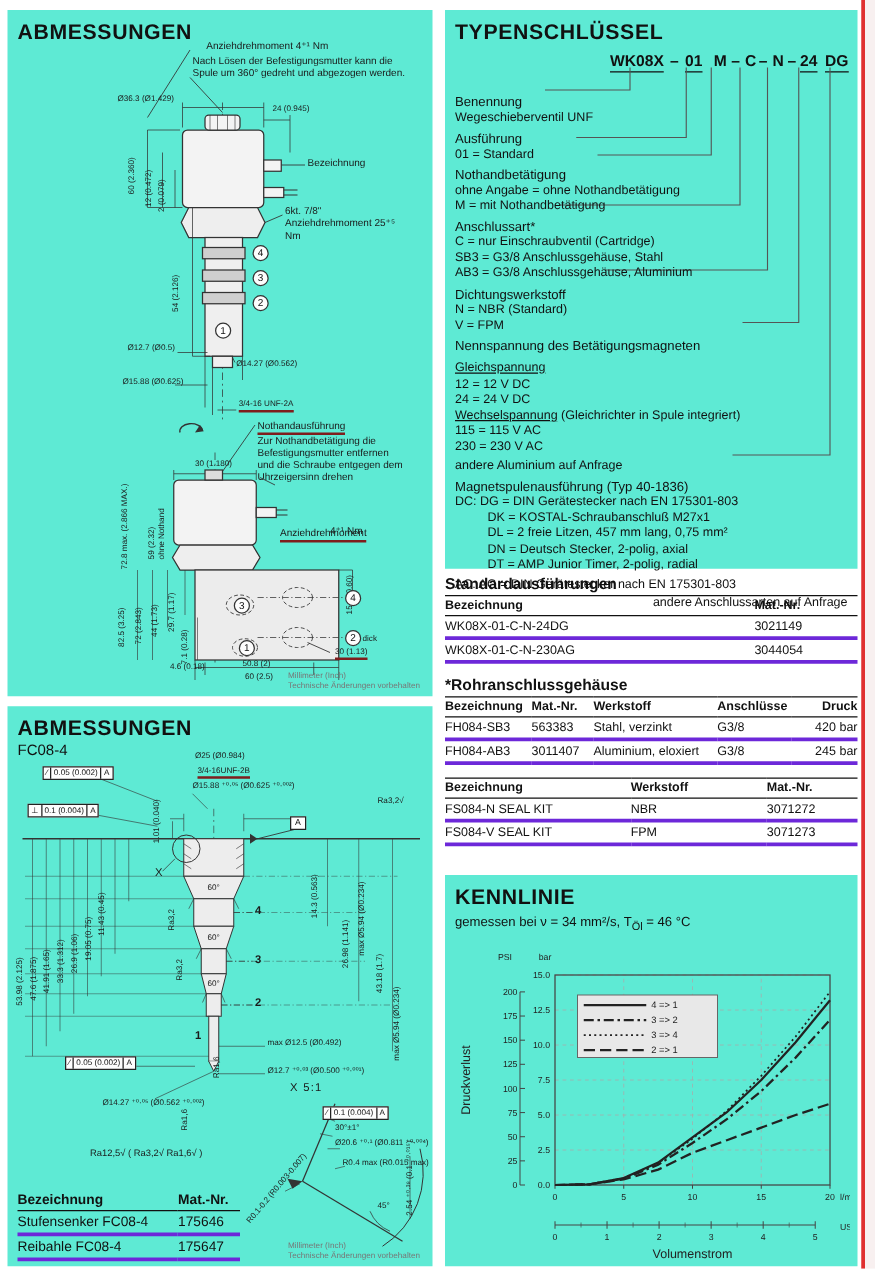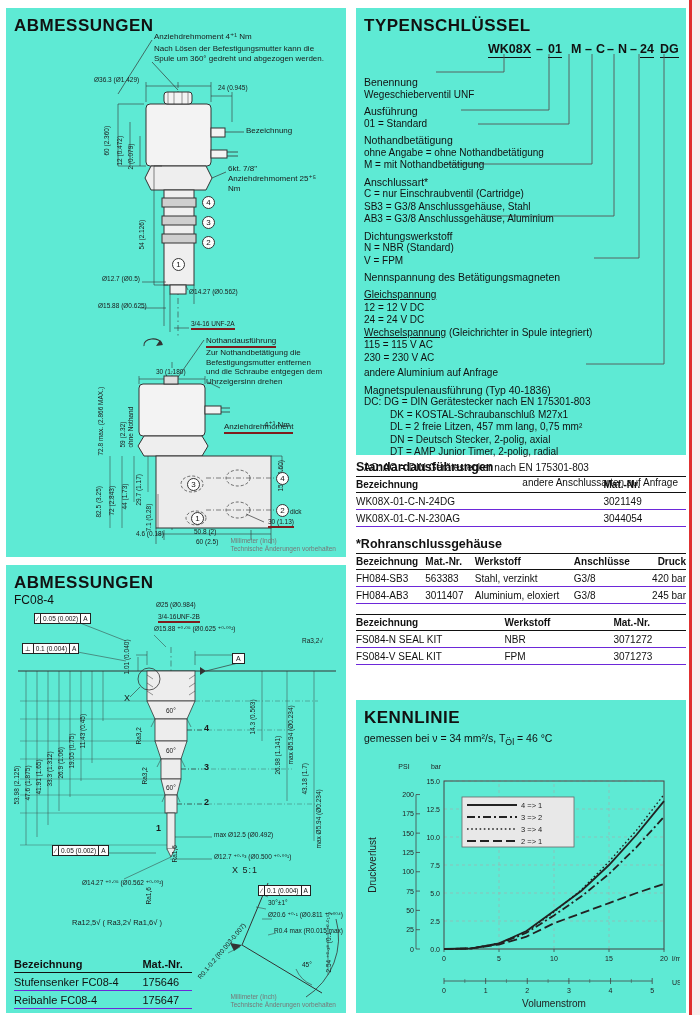--- a/index.html
+++ b/index.html
@@ -29,21 +29,21 @@
   .ts-h{font-size:10.5px;font-weight:normal;line-height:12.5px;margin-top:4px;position:relative;z-index:2;}
   .ts-l{font-size:10px;line-height:12.5px;position:relative;z-index:2;}
   .ts-l.ind{padding-left:26px;}
   .ts-sub{text-decoration:underline;}
   #typ-lines{position:absolute;inset:0;z-index:1;pointer-events:none;}
   
   .tblblock{margin-bottom:10px;}
   .tbl-title{font-size:12.5px;font-weight:bold;margin-bottom:2px;}
   table{border-collapse:collapse;width:100%;}
   th{font-size:10px;text-align:left;border-top:1.6px solid #111;border-bottom:1px solid #111;padding:2px 0;}
-  td{font-size:10px;border-bottom:1px solid #6d28d9;padding:2.5px 0;margin-top:18px;}
+  td{font-size:10px;border-bottom:3px solid #6d28d9;padding:2.5px 0;margin-top:18px;}
   .ralign{text-align:right;}
   .tnote{font-size:9.5px;margin-top:4px;}
   
   #sec-kenn .sub{font-size:10.5px;margin-top:4px;}
   
   #fb-block{position:absolute;left:8px;bottom:4px;width:178px;}
   #fb-block .tbl-title{font-size:12.5px;border-bottom:1.6px solid #111;padding-bottom:1px;}
   #fb-block th{font-size:11px;border-top:none;}
   #fb-block td{font-size:11px;}
   svg{position:absolute;left:0;top:0;}
@@ -116,21 +116,21 @@
 
         <path d="M104,424 V496 M116,424 V496 M128,424 V470 M142,424 V460 M152,462 V496" stroke-width="0.5"></path>
 
         <path d="M265,424 H276 M276,424 V452" stroke-width="0.6"></path>
 
         <path d="M150,496 V512 M265,496 V512 M158,498 V508 M245,498 V508 M150,502 H265" stroke-width="0.6"></path>
         <path d="M240,482 L258,490" stroke-width="0.7"></path>
       </g>
     </svg>
 
-    <span class="ann" style="left:148px;top:0px;">Anziehdrehmoment 4⁺¹ Nm</span>
+    <span class="ann" style="left:159px;top:0px;">Anziehdrehmoment 4⁺¹ Nm</span>
     <span class="ann wrap" style="left:148px;top:12px;width:172px;">Nach Lösen der Befestigungsmutter kann die Spule um 360° gedreht und abgezogen werden.</span>
     <span class="lbl" style="left:88px;top:44px;">Ø36.3 (Ø1.429)</span>
     <span class="lbl" style="left:212px;top:52px;">24 (0.945)</span>
     <span class="lbl rot" style="left:104px;top:116px;">60 (2.360)</span>
     <span class="lbl rot" style="left:117px;top:126px;">12 (0.472)</span>
     <span class="lbl rot" style="left:128px;top:130px;">2 (0.079)</span>
     <span class="ann" style="left:240px;top:94px;">Bezeichnung</span>
     <span class="ann" style="left:222px;top:132px;">6kt. 7/8"</span>
     <span class="ann wrap" style="left:222px;top:142px;width:95px;">Anziehdrehmoment 25⁺⁵ Nm</span>
     <span class="lbl rot" style="left:139px;top:210px;">54 (2.126)</span>

